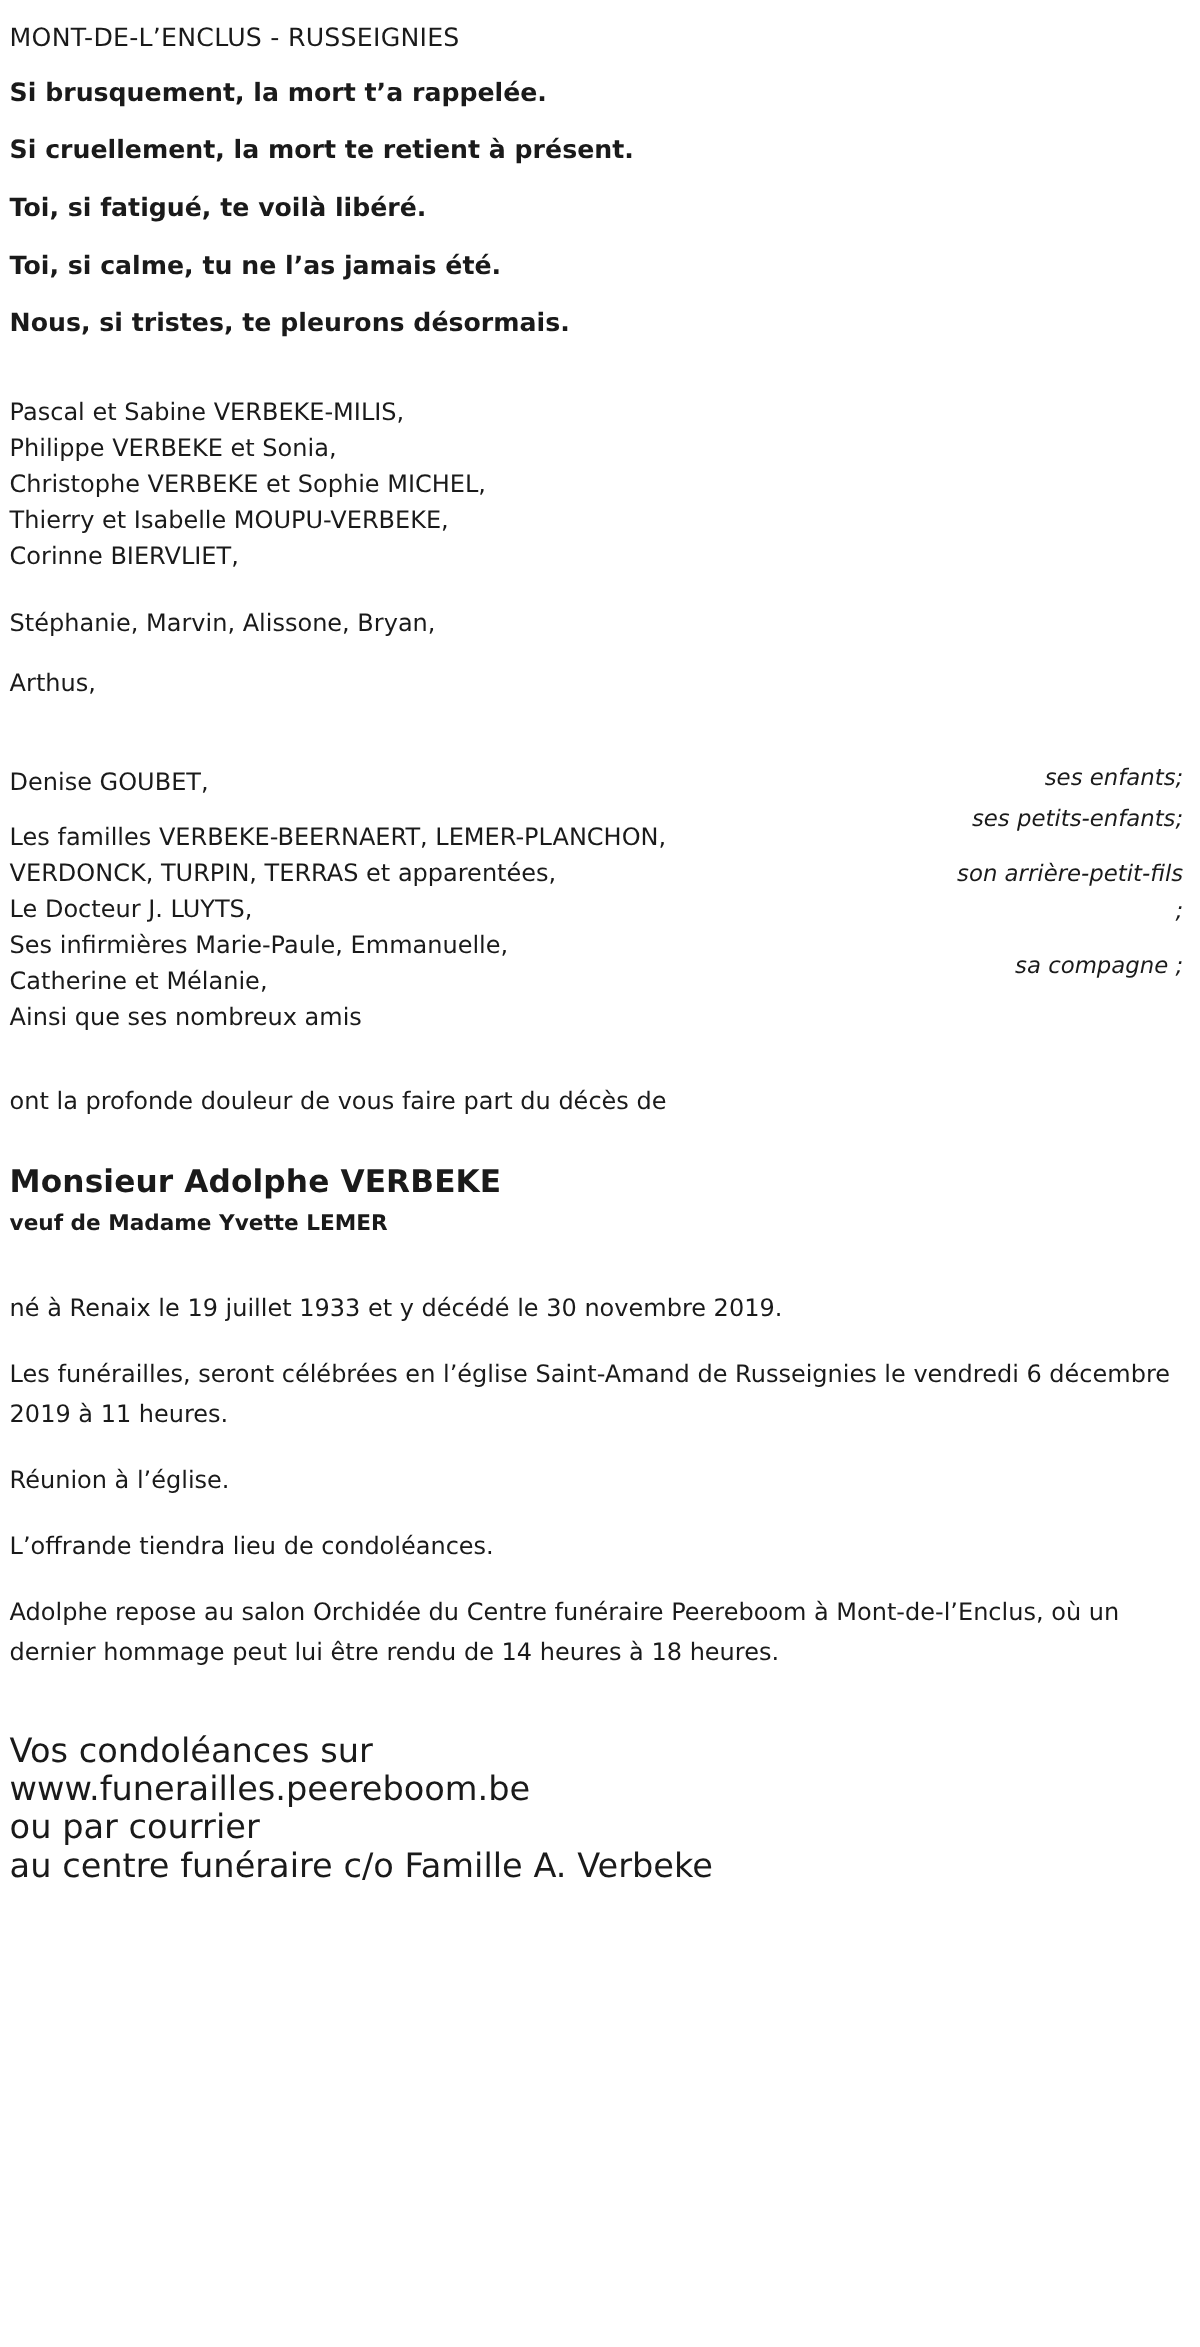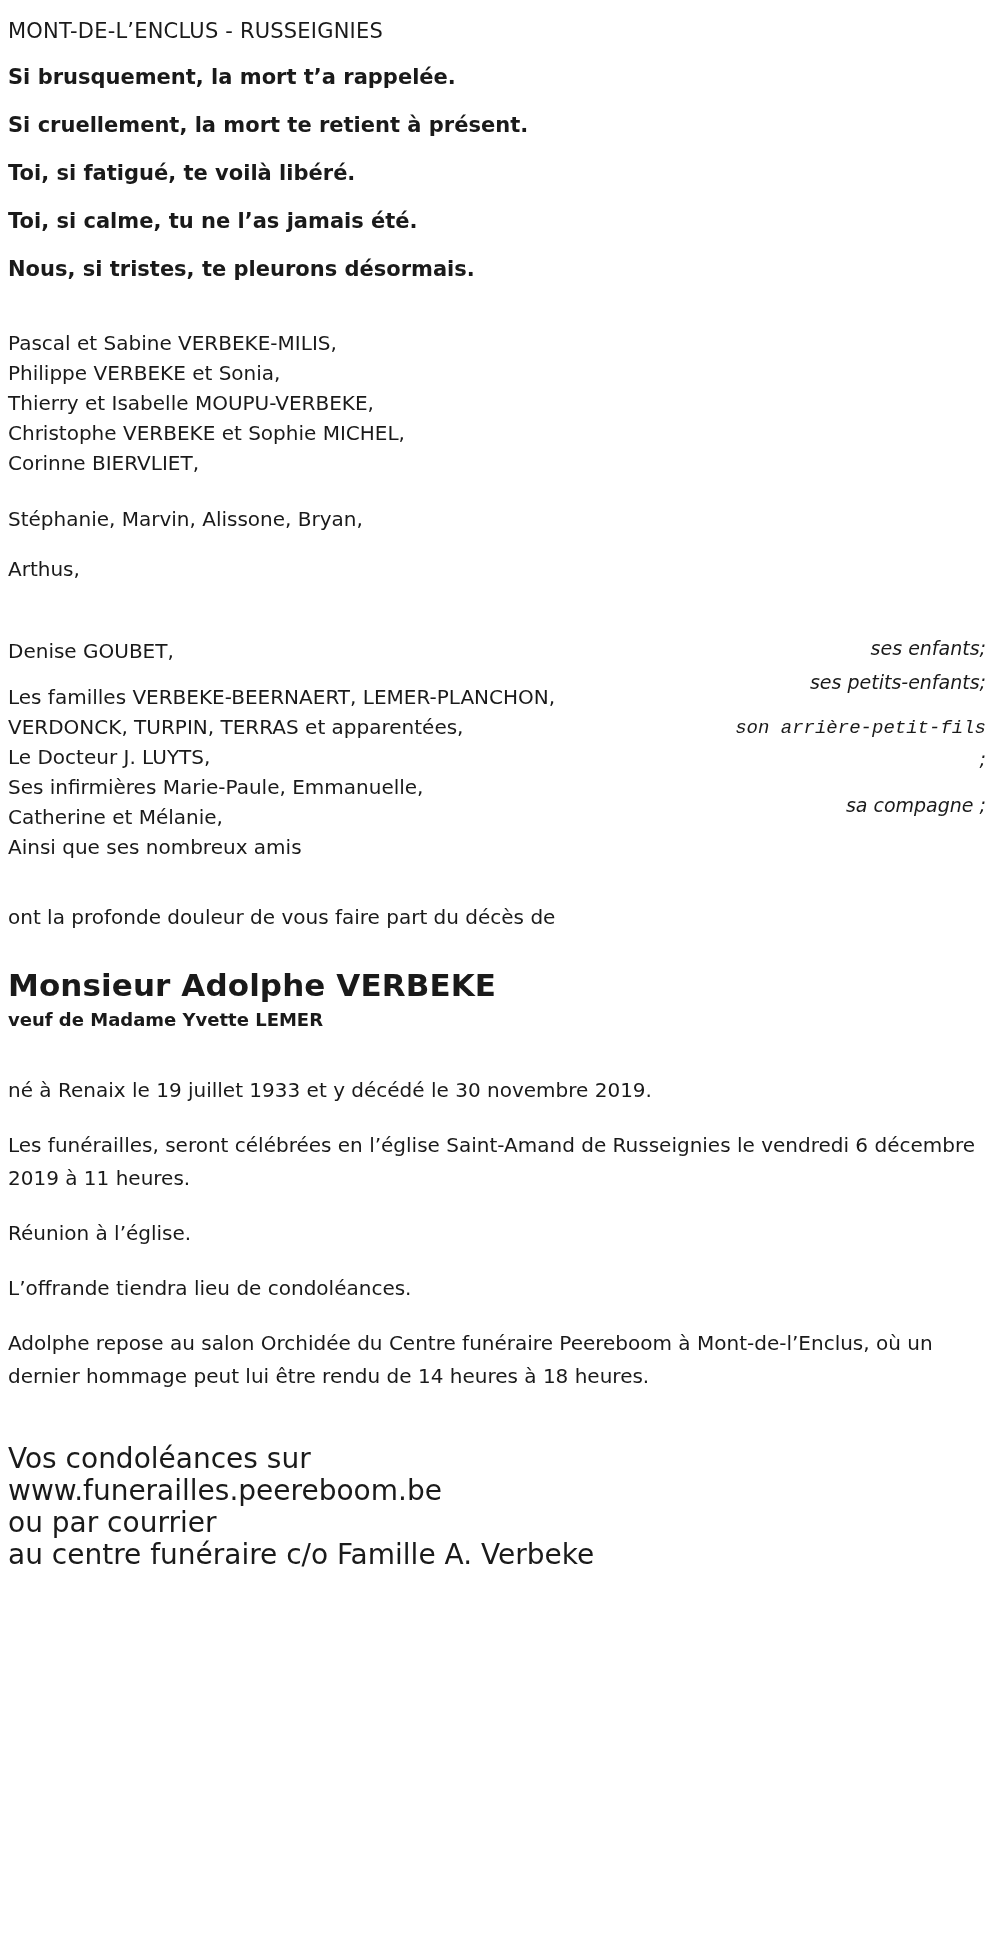--- a/index.html
+++ b/index.html
@@ -82,21 +82,21 @@
 
   
   .intro {
     font-size: 20px;
     line-height: 30px;
     margin: 0;
   }
 
   
   .deceased-name {
-    font-size: 31px;
+    font-size: 26px;
     line-height: 38px;
     font-weight: 700;
     margin: 0 0 2px 0;
     letter-spacing: 0.1px;
   }
   .deceased-sub {
     font-size: 18px;
     line-height: 28px;
     font-weight: 700;
     margin: 0;
@@ -138,42 +138,42 @@
     <p class="poem-line">Nous, si tristes, te pleurons désormais.</p>
   </div>
 
   <div class="spacer-16"></div>
 
   <div class="family">
 
     <div class="fam-group">
       <div class="fam-line">Pascal et Sabine VERBEKE-MILIS,</div>
       <div class="fam-line">Philippe VERBEKE et Sonia,</div>
+      <div class="fam-line">Christophe VERBEKE et Sophie MICHEL,</div>
       <div class="fam-line">Thierry et Isabelle MOUPU-VERBEKE,</div>
-      <div class="fam-line">Christophe VERBEKE et Sophie MICHEL,</div>
       <div class="fam-line">Corinne BIERVLIET,</div>
     </div>
 
     <div class="relation" style="top:305px;">ses enfants;</div>
 
     <div class="fam-gap"></div>
 
     <div class="fam-group">
       <div class="fam-line">Stéphanie, Marvin, Alissone, Bryan,</div>
     </div>
 
     <div class="relation" style="top:339px;">ses petits-enfants;</div>
 
     <div class="fam-gap-sm"></div>
 
     <div class="fam-group">
       <div class="fam-line">Arthus,</div>
     </div>
 
-    <div class="relation" style="top:385px;font-family:Liberation Mono, monospace;">son arrière-petit-fils</div>
+    <div class="relation" style="top:385px;">son arrière-petit-fils</div>
     <div class="relation" style="top:416px;">;</div>
 
     <div class="spacer-52"></div>
 
     <div class="fam-group">
       <div class="fam-line">Denise GOUBET,</div>
     </div>
 
     <div class="relation" style="top:462px;">sa compagne ;</div>
 

